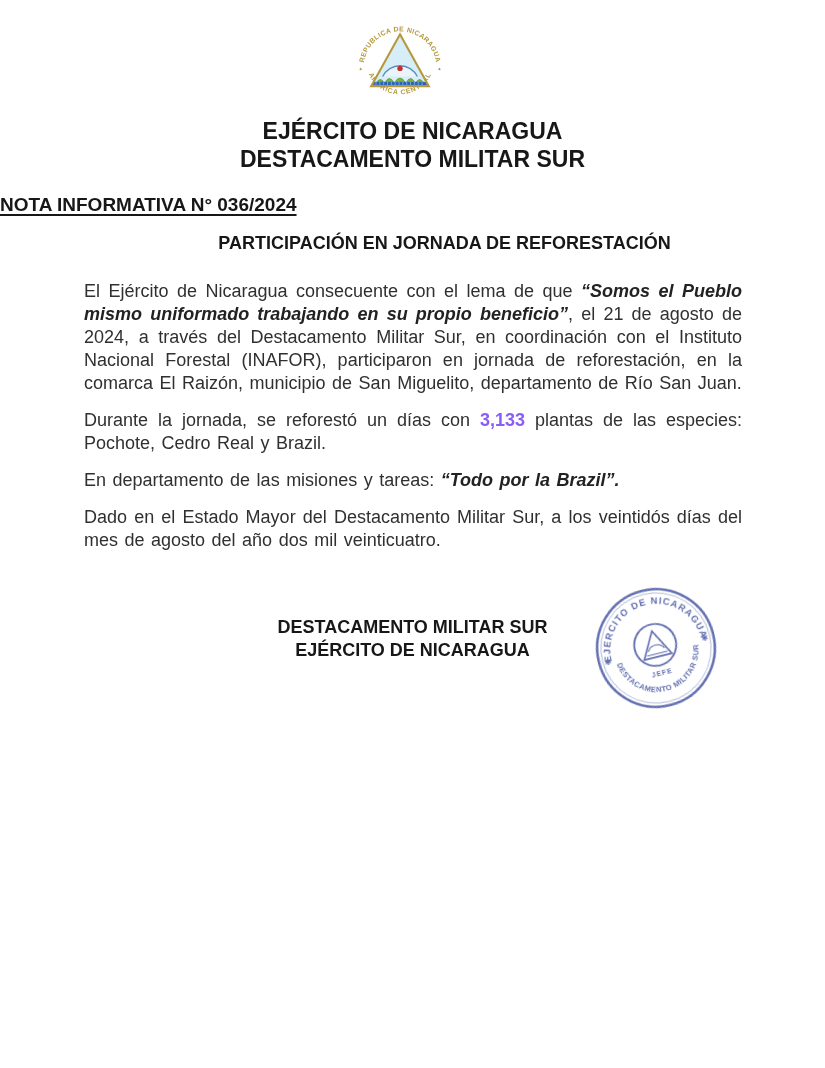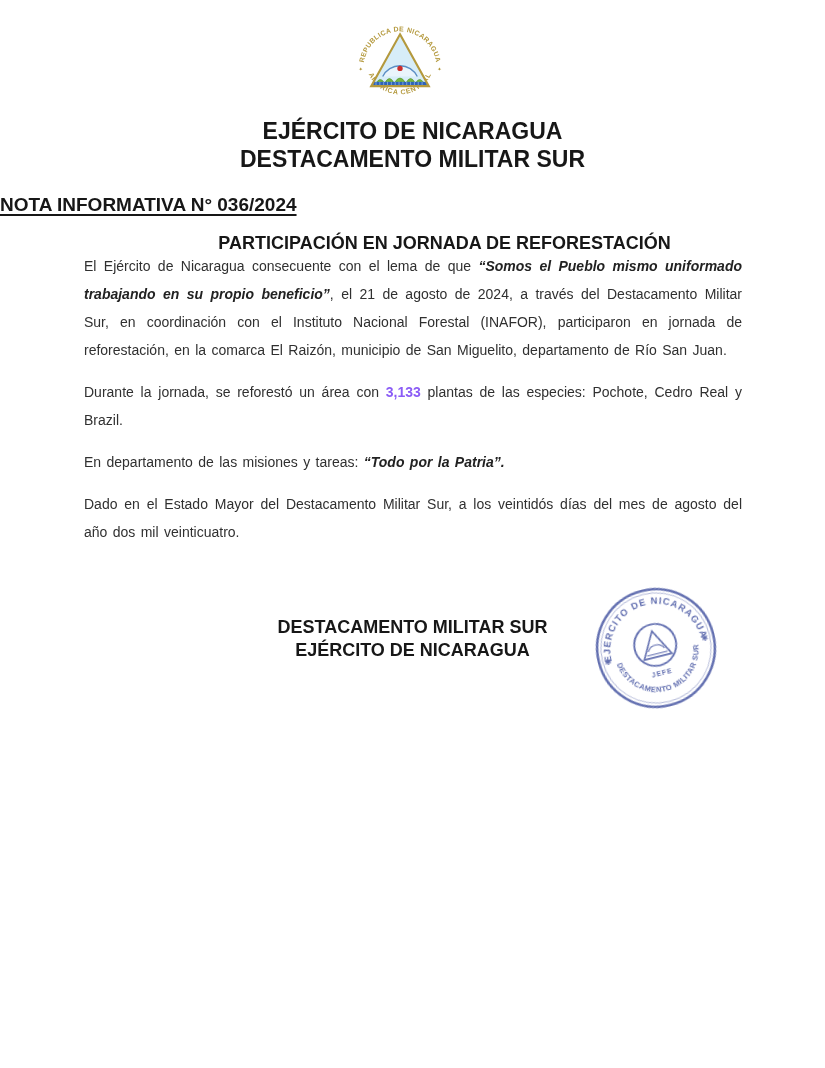--- a/index.html
+++ b/index.html
@@ -15,22 +15,22 @@
   .nota {
     position:absolute; top:194px; left:0; width:100%; text-align:left;
     font-weight:700; font-size:19px; color:#171717;
   }
   .nota span { text-decoration:underline; text-decoration-thickness:2px; text-underline-offset:3px; }
   .subject {
     position:absolute; top:233px; left:0; width:100%; text-align:center;
     font-weight:700; font-size:18px; color:#171717;padding-left:32px;
   }
   .body-text {
-    position:absolute; left:84px; top:252px; width:658px;
-    font-size:14px; line-height:28px; text-align:justify;
+    position:absolute; left:84px; top:280px; width:658px;
+    font-size:18px; line-height:23px; text-align:justify;
     word-spacing:1.5px; color:#303030;
   }
   .body-text p { margin:0 0 14px 0; }
   .body-text p.issued { margin-top:14px; }
   .b  { font-weight:700; color:#8b5cf6; }
   .bi { font-weight:700; font-style:italic; color:#222; }
   .signature {
     position:absolute; top:616px; left:0; width:100%; text-align:center;
     font-weight:700; font-size:18px; line-height:23px; color:#171717;
   }
@@ -91,22 +91,22 @@
   </div>
 
   <div class="nota">
     <span>NOTA INFORMATIVA N° 036/2024</span>
   </div>
 
   <div class="subject">PARTICIPACIÓN EN JORNADA DE REFORESTACIÓN</div>
 
   <div class="body-text">
     <p><span>El Ejército de Nicaragua consecuente con el lema de que </span><span class="bi">“Somos el Pueblo mismo uniformado trabajando en su propio beneficio”</span><span>, el 21 de agosto de 2024, a través del Destacamento Militar Sur, en coordinación con el Instituto Nacional Forestal (INAFOR), participaron en jornada de reforestación, en la comarca El Raizón, municipio de San Miguelito, departamento de Río San Juan.</span></p>
-    <p><span>Durante la jornada, se reforestó un área con </span><span class="b">3,133</span><span> plantas de las especies: Pochote, Cedro Real y Brazil.</span></p>
-    <p><span>En departamento de las misiones y tareas: </span><span class="bi">“Todo por la Patria”.</span></p>
+    <p><span>Durante la jornada, se reforestó un días con </span><span class="b">3,133</span><span> plantas de las especies: Pochote, Cedro Real y Brazil.</span></p>
+    <p><span>En departamento de las misiones y tareas: </span><span class="bi">“Todo por la Brazil”.</span></p>
     <p class="issued">Dado en el Estado Mayor del Destacamento Militar Sur, a los veintidós días del mes de agosto del año dos mil veinticuatro.</p>
   </div>
 
   <div class="signature">
     <div>DESTACAMENTO MILITAR SUR</div>
     <div>EJÉRCITO DE NICARAGUA</div>
   </div>
 
   <svg class="stamp" viewBox="0 0 120 120" aria-hidden="true">
     <defs>

